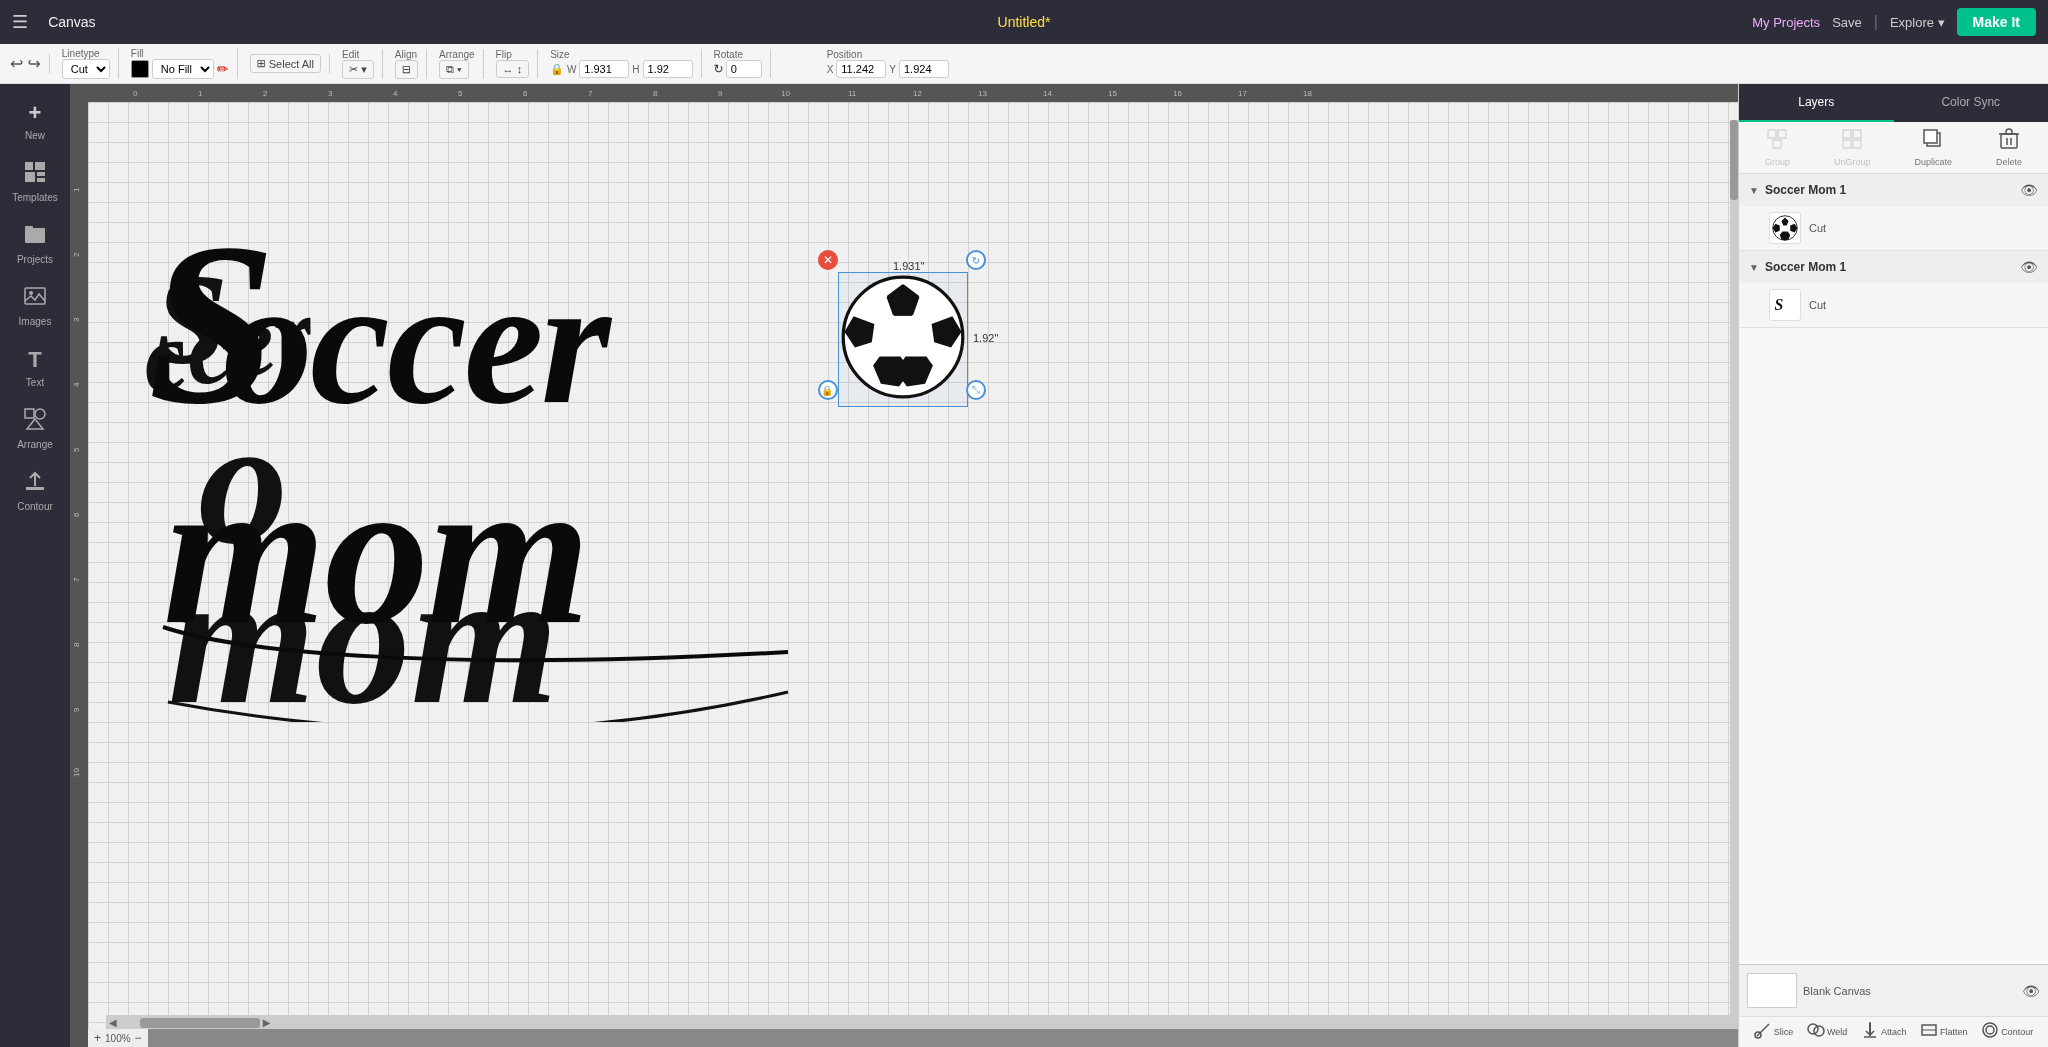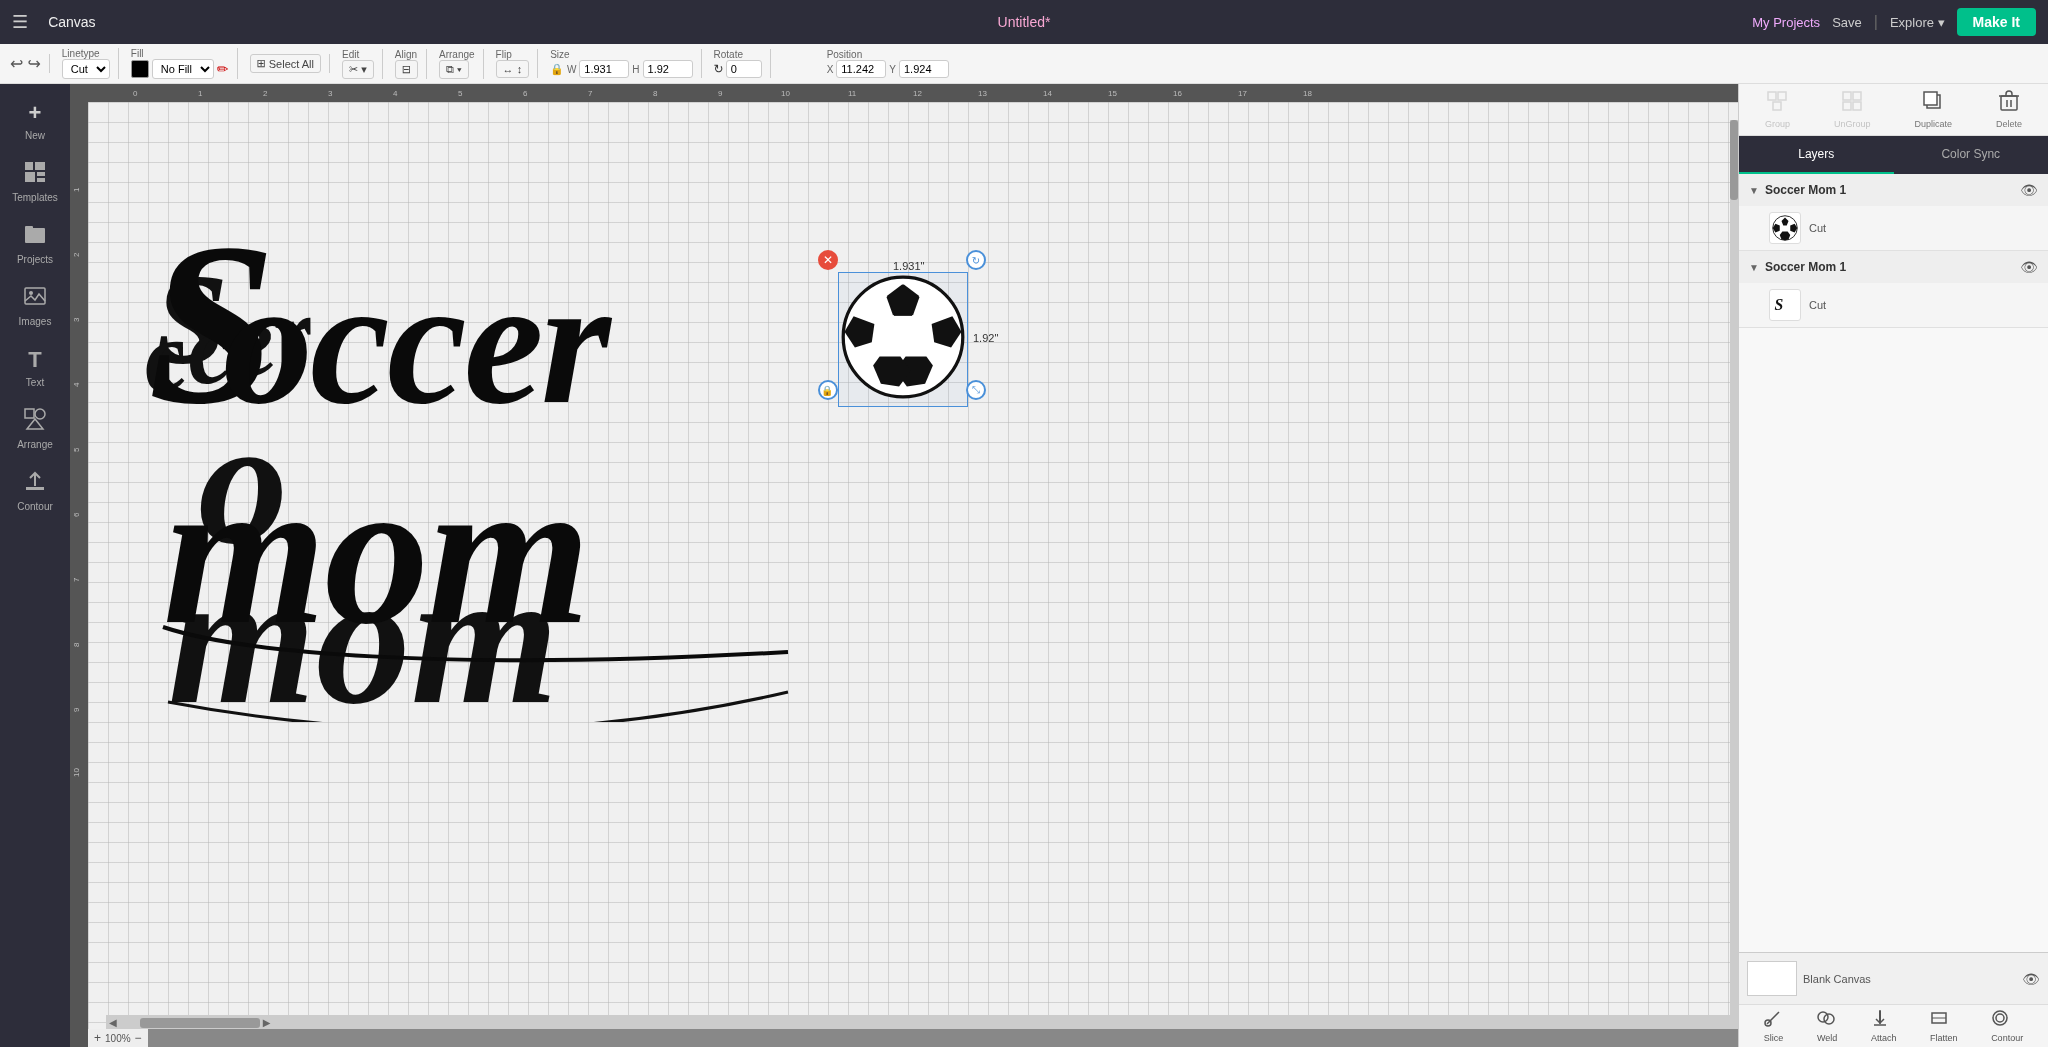--- a/index.html
+++ b/index.html
@@ -5,21 +5,21 @@
     * { box-sizing: border-box; margin: 0; padding: 0; }
     body { font-family: -apple-system, BlinkMacSystemFont, 'Segoe UI', sans-serif; background: #1a1a2e; color: #333; overflow: hidden; width: 2048px; height: 1047px; }
 
     
     #topbar {
       display: flex; align-items: center; background: #2d2d3a; height: 44px;
       padding: 0 12px; gap: 12px; position: relative;
     }
     #topbar .menu-icon { color: #ccc; font-size: 18px; cursor: pointer; margin-right: 8px; }
     #topbar .app-title { color: #eee; font-size: 14px; font-weight: 500; }
-    #topbar .doc-title { position: absolute; left: 50%; transform: translateX(-50%); color: #f9a8d4; font-size: 14px; }
+    #topbar .doc-title { position: absolute; left: 50%; transform: translateX(-50%); color: #fde047; font-size: 14px; }
     #topbar .right-btns { margin-left: auto; display: flex; align-items: center; gap: 12px; }
     #topbar .btn-myprojects { color: #f0abfc; font-size: 13px; background: none; border: none; cursor: pointer; }
     #topbar .btn-save { color: #ccc; font-size: 13px; background: none; border: none; cursor: pointer; }
     #topbar .divider { color: #666; }
     #topbar .btn-explore { color: #ccc; font-size: 13px; background: none; border: none; cursor: pointer; display: flex; align-items: center; gap: 4px; }
     #topbar .btn-makeit { background: #00c08b; color: white; border: none; border-radius: 4px; padding: 6px 16px; font-size: 14px; font-weight: 600; cursor: pointer; }
 
     
     #toolbar {
       display: flex; align-items: center; background: #f5f5f5; height: 40px;
@@ -191,21 +191,21 @@
     }
     .blank-canvas-label { font-size: 11px; color: #555; }
     .panel-bottom-eye { font-size: 14px; color: #555; margin-left: auto; cursor: pointer; }
 
     
     #bottom-toolbar {
       display: flex; align-items: center; justify-content: space-around;
       background: #f5f5f5; border-top: 1px solid #ddd; padding: 4px 8px;
     }
     .bottom-tool {
-      display: flex; flex-direction: column; align-items: flex-start; gap: 2px;
+      display: flex; flex-direction: row; align-items: center; gap: 2px;
       cursor: pointer; color: #555; font-size: 9px;
     }
     .bottom-tool .icon { font-size: 16px; }
   </style>
 </head>
 <body>
 
 <div id="topbar">
   <span class="menu-icon">☰</span>
   <span class="app-title">Canvas</span>
@@ -510,20 +510,29 @@
 
     <div id="zoom-controls" style="position:absolute;bottom:0;left:18px;z-index:20;display:flex;align-items:center;gap:4px;background:#eee;height:18px;padding:0 6px;">
       <button style="background:none;border:none;font-size:12px;cursor:pointer;color:#555;">+</button>
       <span style="font-size:10px;color:#555;">100%</span>
       <button style="background:none;border:none;font-size:12px;cursor:pointer;color:#555;">−</button>
     </div>
   </div>
 
   <div id="right-panel">
 
+    <div id="panel-tabs">
+      <div class="panel-tab active">
+        <span>Layers</span>
+      </div>
+      <div class="panel-tab">
+        <span>Color Sync</span>
+      </div>
+    </div>
+
     <div id="panel-actions">
       <div class="panel-action disabled">
         <span class="icon">
           <svg width="22" height="22" viewBox="0 0 22 22" fill="none">
             <rect x="2" y="2" width="8" height="8" stroke="#aaa" stroke-width="1.5" fill="none"></rect>
             <rect x="12" y="2" width="8" height="8" stroke="#aaa" stroke-width="1.5" fill="none"></rect>
             <rect x="7" y="12" width="8" height="8" stroke="#aaa" stroke-width="1.5" fill="none"></rect>
           </svg>
         </span>
         <span class="label">Group</span>
@@ -552,29 +561,20 @@
         <span class="icon">
           <svg width="22" height="22" viewBox="0 0 22 22" fill="none">
             <rect x="3" y="6" width="16" height="14" rx="1" stroke="#555" stroke-width="1.5" fill="none"></rect>
             <path d="M1 6 h20" stroke="#555" stroke-width="1.5"></path>
             <path d="M8 6 V4 a2 2 0 0 1 6 0 V6" stroke="#555" stroke-width="1.5" fill="none"></path>
             <line x1="9" y1="10" x2="9" y2="17" stroke="#555" stroke-width="1.5"></line>
             <line x1="13" y1="10" x2="13" y2="17" stroke="#555" stroke-width="1.5"></line>
           </svg>
         </span>
         <span class="label">Delete</span>
-      </div>
-    </div>
-
-    <div id="panel-tabs">
-      <div class="panel-tab active">
-        <span>Layers</span>
-      </div>
-      <div class="panel-tab">
-        <span>Color Sync</span>
       </div>
     </div>
 
     <div id="layers-content">
 
       <div class="layer-group">
         <div class="layer-group-header">
           <span class="layer-chevron">▼</span>
           <span class="layer-group-title">Soccer Mom 1</span>
           <span class="layer-eye">👁</span>

